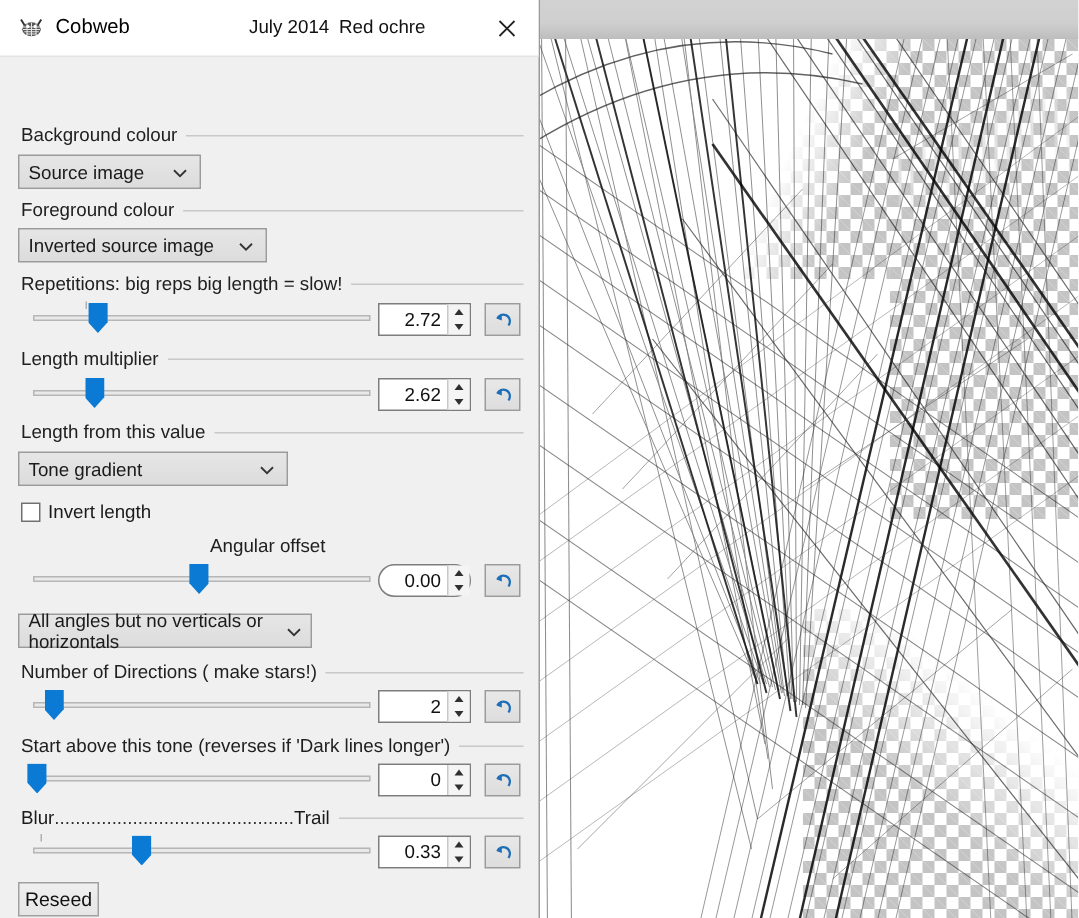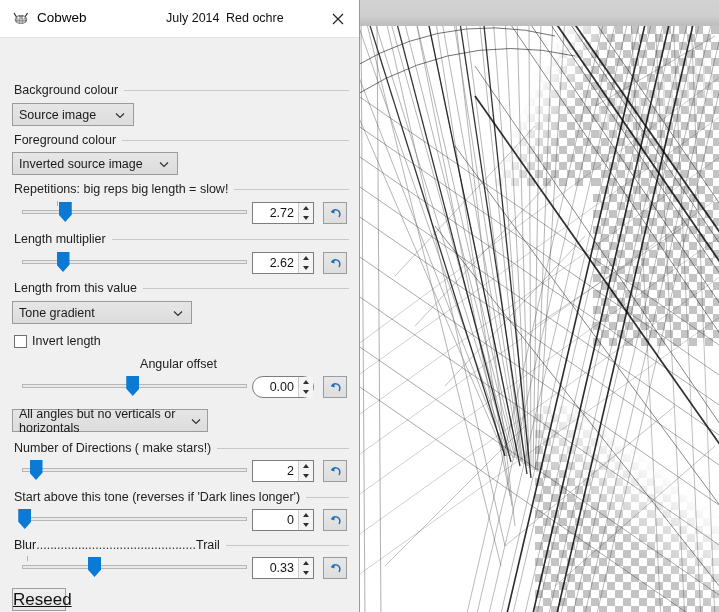--- a/index.html
+++ b/index.html
@@ -171,25 +171,24 @@
     border: 1px solid #707070;
     margin-right: 5px;
   }
   .checkrow .ctext { font-size: 12.5px; }
 
   
   .btn {
     position: absolute;
     background: linear-gradient(180deg,#efefef,#e6e6e6);
     border: 1px solid #a0a0a0;
-    display: flex; align-items: center; justify-content: flex-start;
-    font-size: 17px;
+    display: flex; align-items: center; justify-content: center;
+    font-size: 13px;
     cursor: default;
     color: #111;
-    text-decoration: underline;
   }
 
   
   .dotlabel {
     position: absolute;
     display: flex; align-items: center;
     white-space: nowrap;
     font-size: 12.5px;
   }
   .dotlabel .dots {

